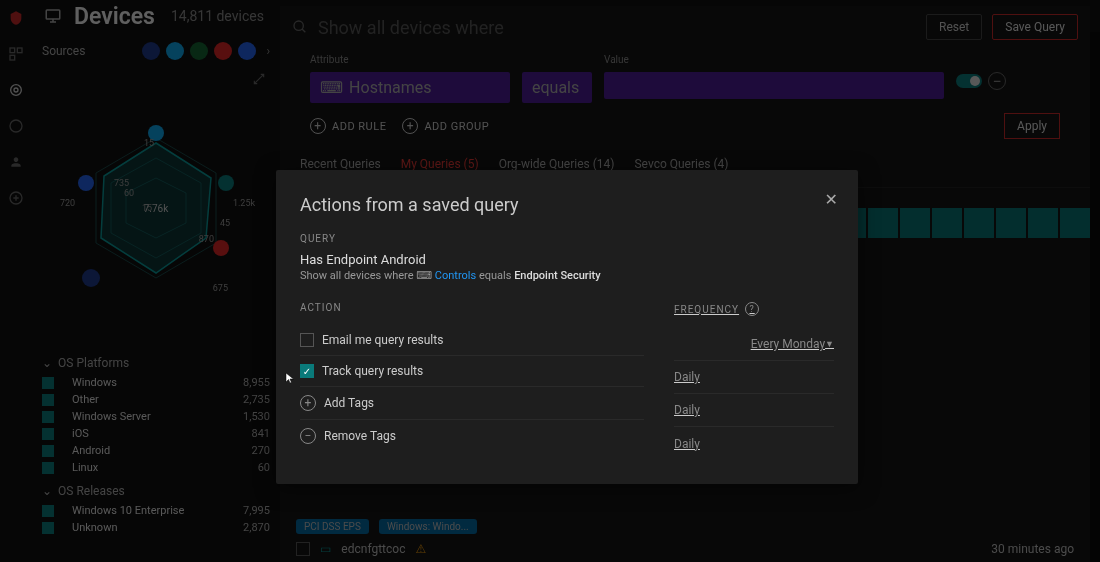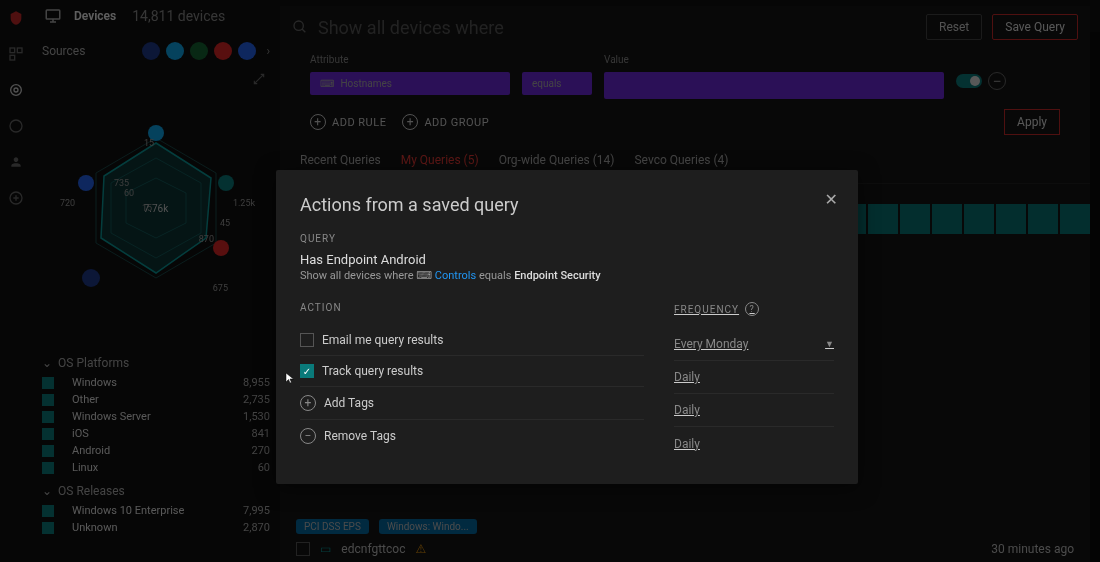--- a/index.html
+++ b/index.html
@@ -6,21 +6,21 @@
 body { width: 1100px; height: 562px; background: #0a0a0a; color: #ccc; overflow: hidden; position: relative; }
 
 
 .rail { position: absolute; left: 0; top: 0; width: 32px; height: 100%; background: #111; display: flex; flex-direction: column; align-items: center; padding-top: 8px; gap: 16px; }
 .rail-item { width: 20px; height: 20px; display: flex; align-items: center; justify-content: center; color: #666; }
 .rail-item.active { color: #ccc; }
 .rail-logo { color: #c62828; }
 
 
 .header { position: absolute; left: 32px; top: 0; right: 0; height: 32px; display: flex; align-items: center; padding: 0 12px; background: #111; gap: 12px; }
-.header-title { font-size: 12px; font-weight: 600; color: #eee; }
+.header-title { font-size: 23px; font-weight: 600; color: #eee; }
 .header-count { font-size: 14px; color: #888; margin-left: 4px; }
 
 
 .sidebar { position: absolute; left: 32px; top: 32px; width: 248px; bottom: 0; background: #101010; padding: 10px; overflow: hidden; }
 .sources-row { display: flex; align-items: center; gap: 6px; font-size: 12px; color: #aaa; margin-bottom: 8px; }
 .source-pill { width: 18px; height: 18px; border-radius: 50%; display: inline-block; }
 .chart-area { position: relative; height: 280px; margin-bottom: 8px; }
 .chart-area .expand { position: absolute; right: 4px; top: 4px; color: #666; }
 .radar { position: absolute; left: 50%; top: 50%; transform: translate(-50%,-50%); }
 .radar-label { position: absolute; font-size: 9px; color: #999; }
@@ -33,21 +33,21 @@
 .plat-row .num { color: #aaa; }
 
 
 .main { position: absolute; left: 280px; top: 6px; right: 10px; bottom: 0; background: #151515; }
 .query-bar { display: flex; align-items: center; padding: 8px 12px; gap: 10px; }
 .query-bar .search { flex: 1; display: flex; align-items: center; gap: 10px; color: #555; font-size: 18px; }
 .btn { padding: 5px 12px; font-size: 12px; border: 1px solid #444; background: transparent; color: #ccc; border-radius: 2px; cursor: pointer; }
 .btn.save { border-color: #c62828; color: #ddd; }
 .attr-row { display: flex; gap: 12px; padding: 6px 30px; align-items: flex-start; }
 .attr-col .albl { font-size: 10px; color: #888; margin-bottom: 4px; }
-.attr-col .ainp { background: #6d28d9; padding: 6px 10px; font-size: 10px; color: #aaa; border-radius: 2px; margin-top: 7px; }
+.attr-col .ainp { background: #4c1d95; padding: 6px 10px; font-size: 16px; color: #aaa; border-radius: 2px; margin-top: 7px; }
 .attr-col.attr .ainp { width: 200px; }
 .attr-col.op .ainp { width: 70px; }
 .attr-col.val .ainp { width: 340px; height: 27px; }
 .attr-col.tgl { display:flex; align-items:center; gap:6px; padding-top:18px;}
 .toggle { width: 26px; height: 14px; background: #0a7a7a; border-radius: 7px; position: relative; }
 .toggle::after { content:''; position:absolute; right:2px; top:2px; width:10px; height:10px; background:#ddd; border-radius:50%; }
 .minus-btn { width:18px; height:18px; border:1px solid #666; border-radius:50%; display:flex; align-items:center; justify-content:center; color:#888; }
 .rule-row { display: flex; gap: 16px; padding: 4px 30px 10px; align-items: center; }
 .add-link { display: flex; align-items: center; gap: 6px; font-size: 11px; color: #ccc; letter-spacing: 0.5px; }
 .apply-btn { margin-left: auto; border: 1px solid #c62828; color: #ddd; padding: 5px 12px; font-size: 12px; background: transparent; }
@@ -75,21 +75,21 @@
 .action-col .head { display: flex; align-items: center; gap: 6px; font-size: 10px; letter-spacing: 1px; color: #888; margin-bottom: 12px; }
 .action-col.left { flex: 1; }
 .action-col.right { width: 160px; text-decoration: underline; }
 .act-row { display: flex; align-items: center; gap: 8px; font-size: 12px; color: #ccc; padding: 8px 0; border-bottom: 1px solid #2a2a2a; }
 .act-row:last-child { border-bottom: none; }
 .act-cb { width: 14px; height: 14px; border: 1px solid #555; flex-shrink: 0; display: flex; align-items: center; justify-content: center; }
 .act-cb.checked { background: #0a7a7a; border-color: #0a7a7a; color: #fff; font-size: 10px; }
 .act-icon { width: 16px; height: 16px; border: 1.5px solid #888; border-radius: 50%; display: flex; align-items: center; justify-content: center; font-size: 12px; color: #888; line-height: 1; flex-shrink: 0; }
 .freq-row { font-size: 12px; color: #888; padding: 8px 0; display: flex; align-items: center; border-bottom: 1px solid #2a2a2a; height: 33px; }
 .freq-row:last-child { border-bottom: none; }
-.freq-row.sel { justify-content: space-between; }
+.freq-row.sel { justify-content: flex-end; }
 .cursor { position:absolute; width:12px; height:12px; }
 
 svg { display: block; }
 </style>
 </head>
 <body>
 
 <div class="rail">
   <div class="rail-item rail-logo">
       <svg width="16" height="16" viewBox="0 0 24 24">

